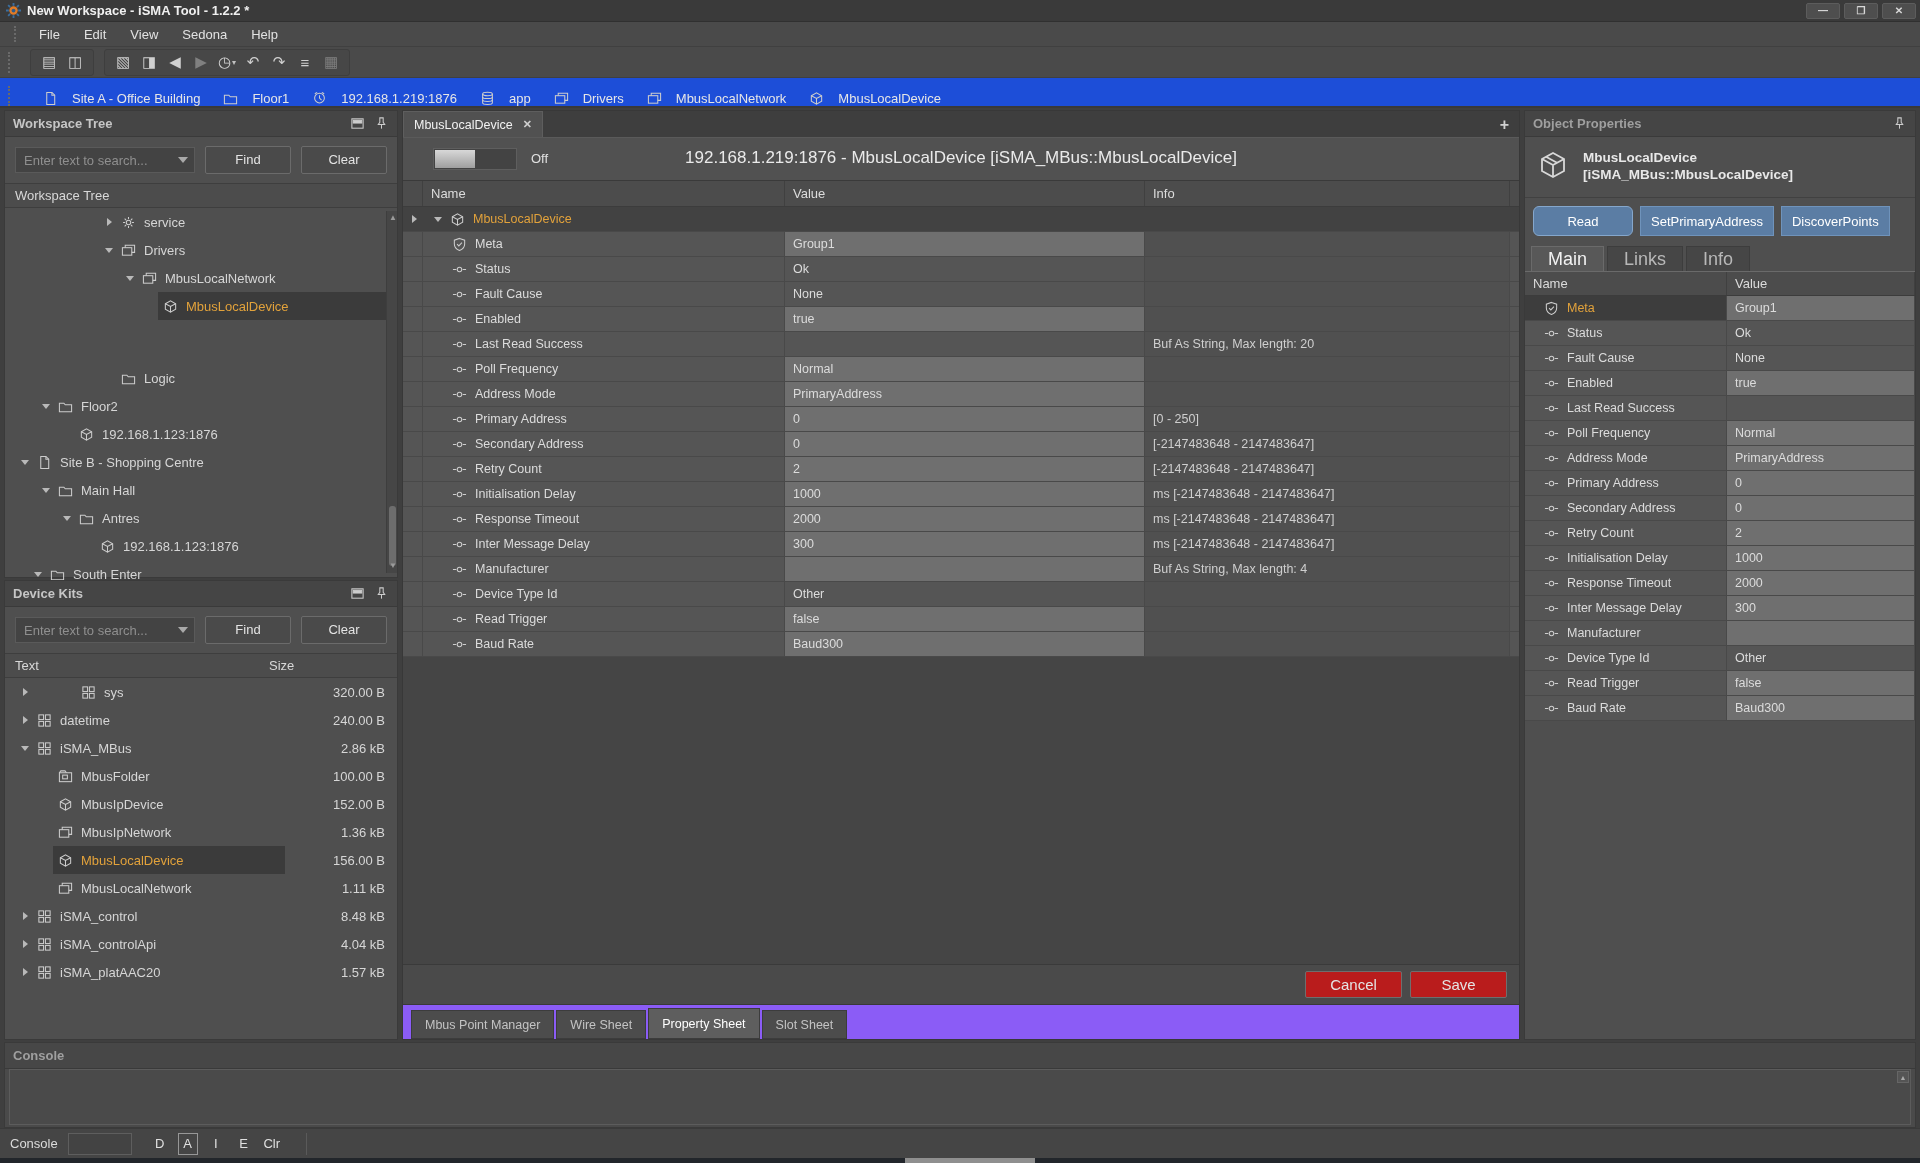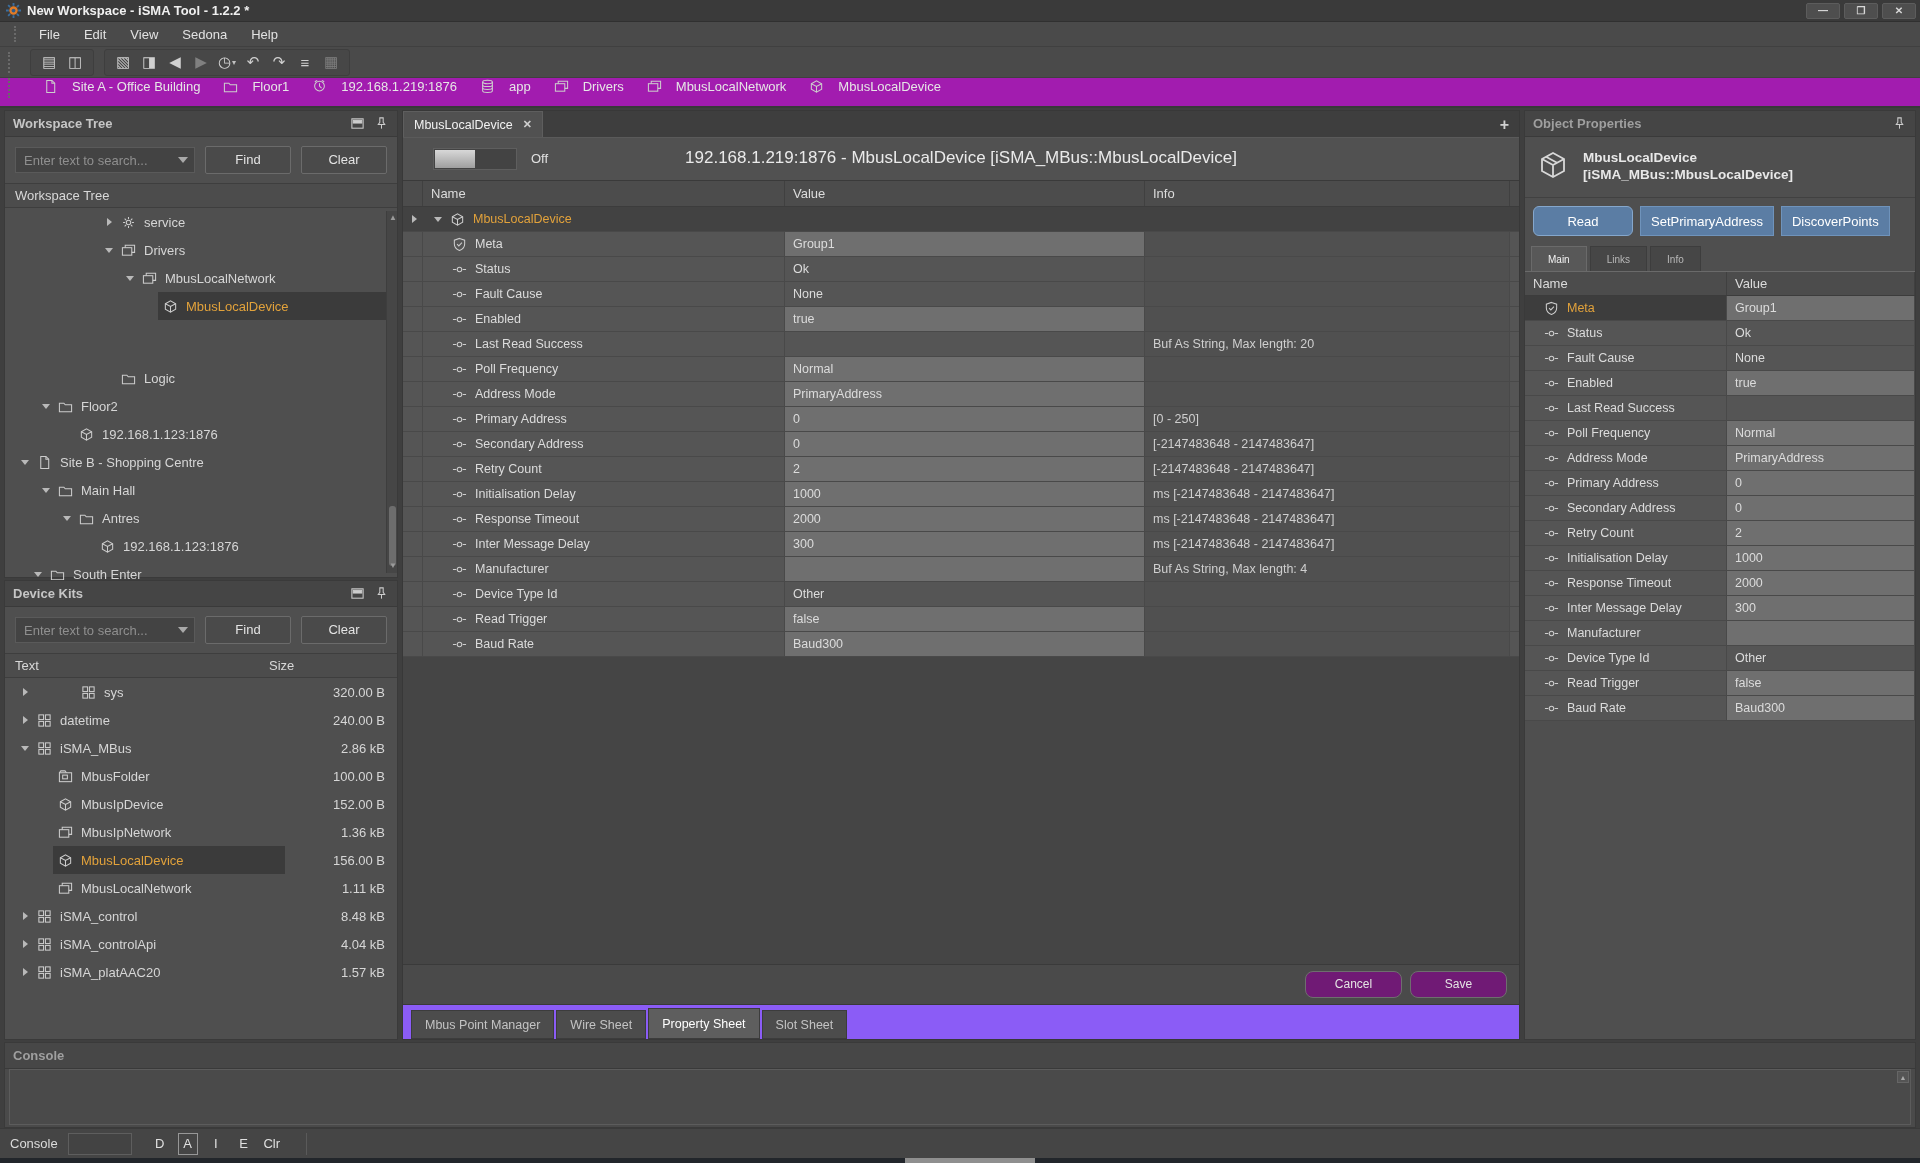--- a/index.html
+++ b/index.html
@@ -22,22 +22,22 @@
 
   .toolbar { position:absolute; left:0; top:47px; width:1920px; height:31px; background:#4a4a4a;
              display:flex; align-items:center; gap:10px; padding-left:8px; border-bottom:1px solid #404040;}
   .tgroup { display:flex; align-items:center; gap:2px; background:#474747; border:1px solid #3e3e3e;
             border-radius:3px; padding:2px 6px; height:27px;}
   .tbtn { width:24px; height:22px; display:flex; align-items:center; justify-content:center;
           color:#d0d0d0; font-size:15px; }
   .tbtn.dis { color:#808080; }
   .tbtn small { font-size:8px; margin-left:1px; color:#c0c0c0;}
 
-  .crumbbar { position:absolute; left:0; top:78px; width:1920px; height:30px; background:#a21caf;
-              display:flex; align-items:flex-start; gap:18px; padding-left:8px; border-bottom:2px solid #393939;}
+  .crumbbar { position:absolute; left:0; top:78px; width:1920px; height:30px; background:#1d4ed8;
+              display:flex; align-items:flex-end; gap:18px; padding-left:8px; border-bottom:2px solid #393939;}
   .crumb { display:flex; align-items:center; gap:6px; color:#e6e6e6; font-size:13px; }
 
   
   .panel { position:absolute; background:#4f4f4f; border:1px solid #3a3a3a; }
   .phead { height:26px; background:#454545; border-bottom:1px solid #3a3a3a; display:flex;
            align-items:center; padding:0 8px; }
   .phead .ptitle { font-weight:bold; color:#c6c6c6; flex:1; font-size:13px;}
   .picon { width:16px; height:14px; margin-left:8px; color:#bdbdbd; display:flex; align-items:center; justify-content:center;}
   .searchrow { display:flex; align-items:center; gap:10px; padding:9px 10px 9px 10px; }
   .searchbox { flex:1; position:relative; height:26px; }
@@ -96,40 +96,40 @@
   .cell.val.edit { background:#6f6f6f; }
   .cell.info { background:#505050; color:#cfcfcf; }
   .root-row { background:#424242; }
   .root-row .cell { border-right-color:#424242; }
   .root-label { color:#e2a23b; }
   .name-in { display:flex; align-items:center; padding-left:24px; }
 
   .btnbar { position:absolute; left:0; right:0; bottom:35px; height:40px; border-top:1px solid #3a3a3a;
             background:#4a4a4a; display:flex; align-items:center; justify-content:flex-end; gap:8px;
             padding-right:12px;}
-  .fbtn { width:97px; height:27px; background:#701a75; border:1px solid #6e6e6e; border-radius:8px;
-          color:#e4e4e4; text-align:center; line-height:25px; font-size:12px;}
+  .fbtn { width:97px; height:27px; background:#b91c1c; border:1px solid #6e6e6e; border-radius:2px;
+          color:#e4e4e4; text-align:center; line-height:25px; font-size:15px;}
   .bottabs { position:absolute; left:0; right:0; bottom:0; height:35px; background:#8b5cf6;
              border-top:1px solid #393939; display:flex; align-items:flex-end; padding-left:8px; gap:2px;}
   .btab { height:29px; background:#4c4c4c; border:1px solid #3c3c3c; color:#c3c3c3; display:flex;
           align-items:center; padding:0 13px; font-size:12.5px;}
   .btab.active { background:#5e5e5e; color:#ffffff; height:31px; }
 
   
   .right { left:1524px; top:110px; width:392px; height:930px; }
   .objbox { display:flex; gap:12px; padding:12px 10px 14px 10px; border-bottom:1px solid #414141;}
   .objbox .bicon { width:36px; height:32px; }
   .objname { font-weight:bold; color:#e8e8e8; font-size:13.5px; line-height:17px;}
   .actions { display:flex; gap:7px; padding:8px 8px 8px 8px; }
   .abtn { background:#5b7da4; border:1px solid #6f93bb; color:#ffffff; font-size:13px; height:30px;
           display:flex; align-items:center; justify-content:center; padding:0 10px;}
   .abtn.first { min-width:100px; border-color:#85a7cc;border-radius:6px;}
   .rtabs { display:flex; padding-left:6px; gap:3px; margin-top:2px;}
   .rtab { height:25px; padding:0 16px; display:flex; align-items:center; background:#464646;
-          border:1px solid #3d3d3d; border-bottom:none; color:#b8b8b8; font-size:10px;}
+          border:1px solid #3d3d3d; border-bottom:none; color:#b8b8b8; font-size:18px;}
   .rtab.active { background:#585858; color:#f2f2f2; border-color:#6a6a6a;}
   .rhead, .rrow { display:grid; grid-template-columns:202px 188px; }
   .rhead { height:25px; background:#4c4c4c; border-top:1px solid #6a6a6a; border-bottom:1px solid #3c3c3c;
            color:#dcdcdc; align-items:center;}
   .rhead div { padding-left:8px; border-right:1px solid #404040; height:100%; display:flex; align-items:center;}
   .rrow { height:25px; background:#555555; border-bottom:1px solid #494949; font-size:12.5px;}
   .rrow .cell { border-right:1px solid #494949; }
   .rrow .cell.name { padding-left:14px; }
   .rrow.metasel .cell.name { background:#3d3d3d; color:#e2a23b; }
 

